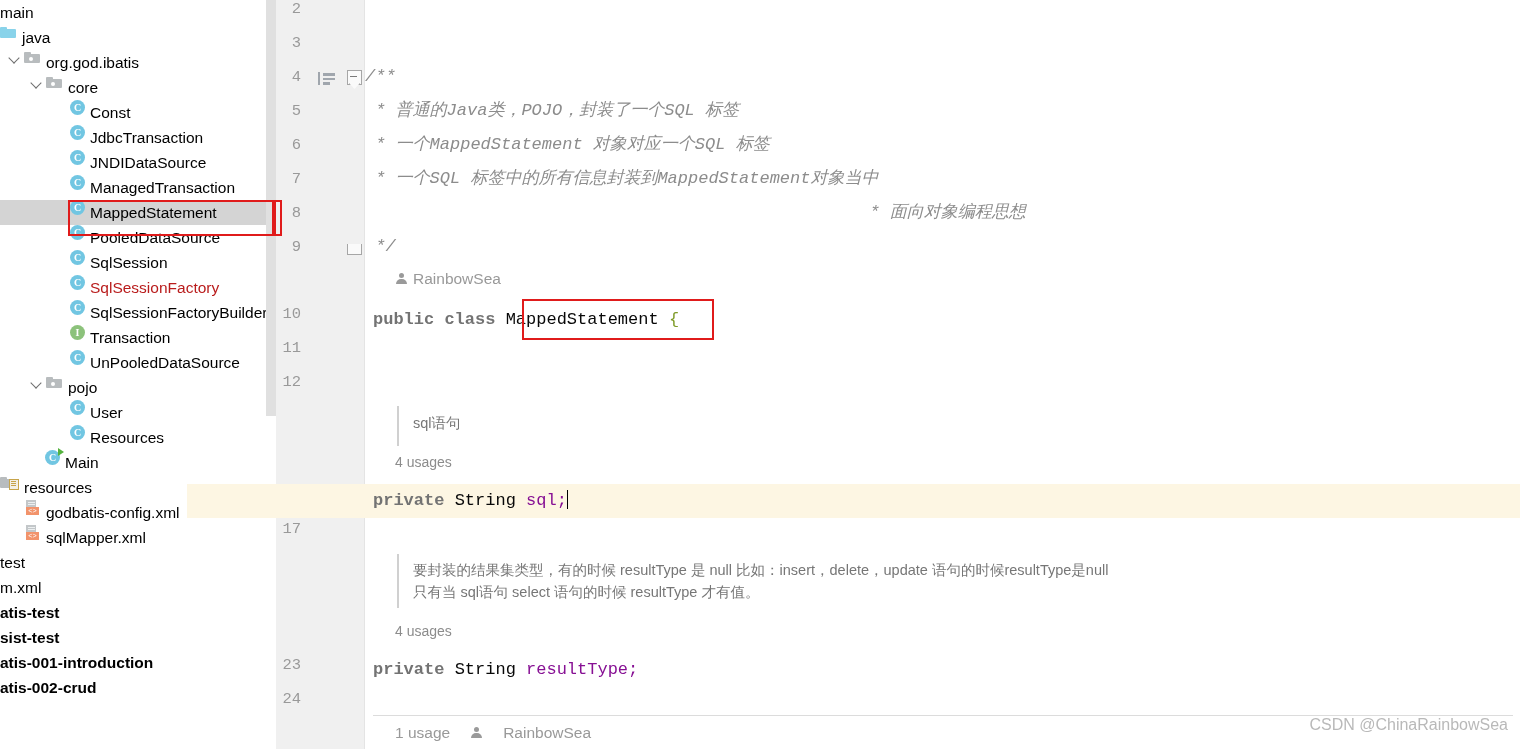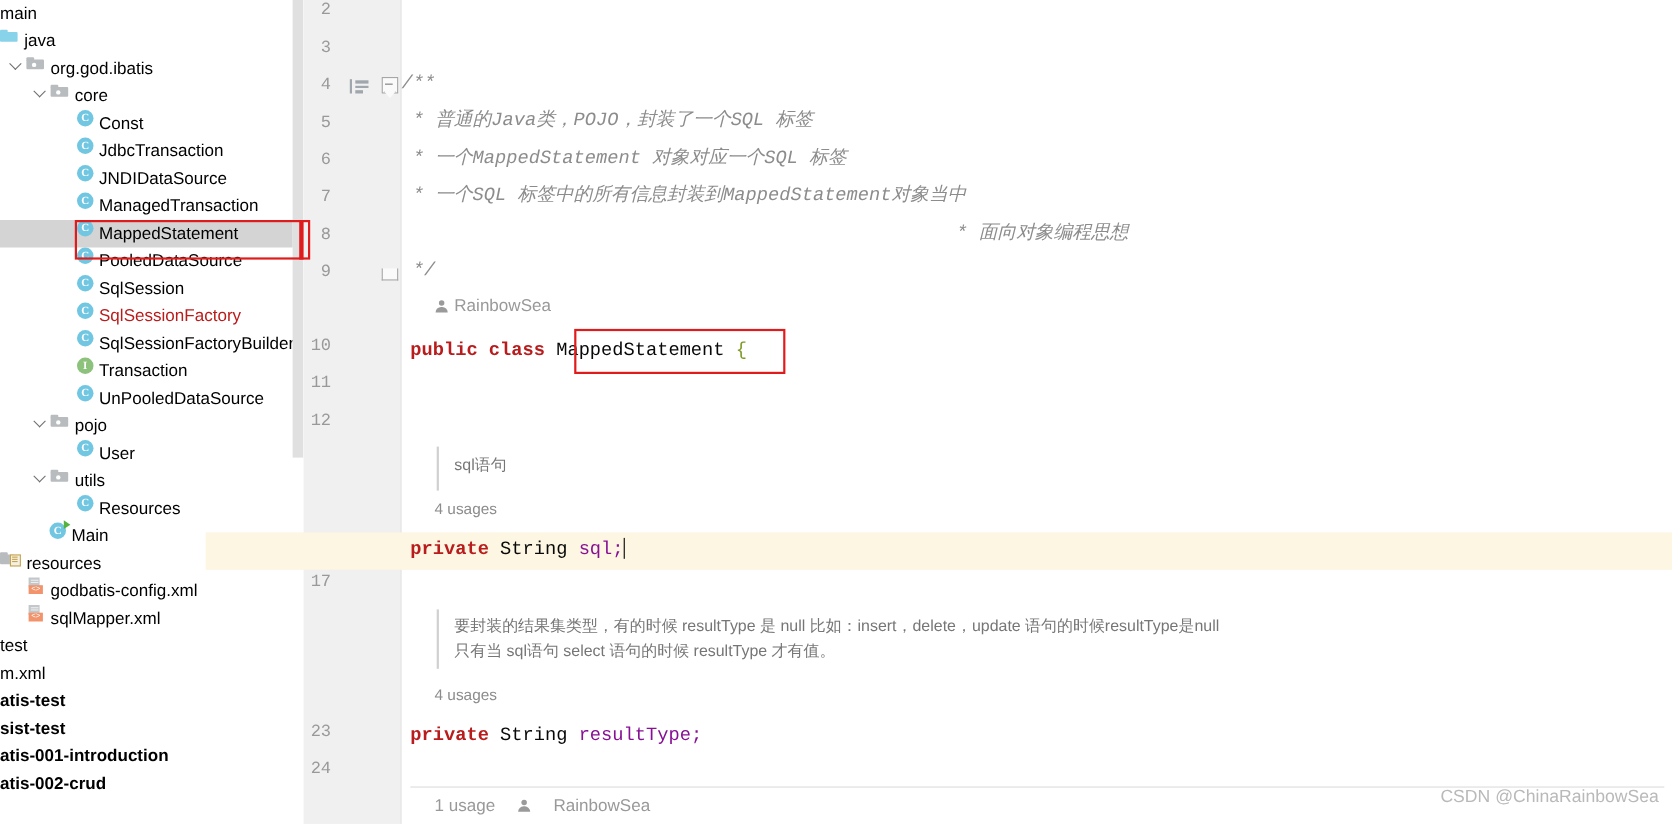--- a/index.html
+++ b/index.html
@@ -136,21 +136,21 @@
   #code{
     position:absolute;left:89px;top:0;right:0;height:749px;
   }
   .line{
     position:absolute;left:0;right:0;height:34px;line-height:34px;
     font-family:"Liberation Mono","DejaVu Sans Mono",monospace;
     font-size:17px;color:#080808;white-space:pre;
   }
   .line .pad{padding-left:8px;}
   .hl-line{position:absolute;left:0;right:0;height:34px;background:#fdf6e3;}
-  .kw{color:#b91c1c;font-weight:bold;}
+  .kw{color:#737373;font-weight:bold;}
   .fld{color:#871094;}
   .cmt{color:#8c8c8c;font-style:italic;}
   .brace{color:#7f9b28;}
   .cursor{
     display:inline-block;width:1.5px;height:19px;background:#000000;
     vertical-align:-4px;margin-left:0px;
   }
   .inlay{
     position:absolute;font-family:"Liberation Sans",sans-serif;
     font-size:14px;color:#8c8c8c;white-space:pre;
@@ -327,28 +327,20 @@
             <span class="dot"></span>
           </span>
           <span class="lbl">pojo</span>
         </div>
         <div class="tree-row">
           <span class="indent" style="width: 70px;"></span>
           <span class="ico">
             <span class="circ c">C</span>
           </span>
           <span class="lbl">User</span>
-        </div>
-        <div class="tree-row">
-          <span class="indent" style="width: 30px;"></span>
-          <span class="twisty open"></span>
-          <span class="ico ico-folder-gray">
-            <span class="dot"></span>
-          </span>
-          <span class="lbl">utils</span>
         </div>
         <div class="tree-row">
           <span class="indent" style="width: 70px;"></span>
           <span class="ico">
             <span class="circ c">C</span>
           </span>
           <span class="lbl">Resources</span>
         </div>
         <div class="tree-row">
           <span class="indent" style="width: 45px;"></span>

